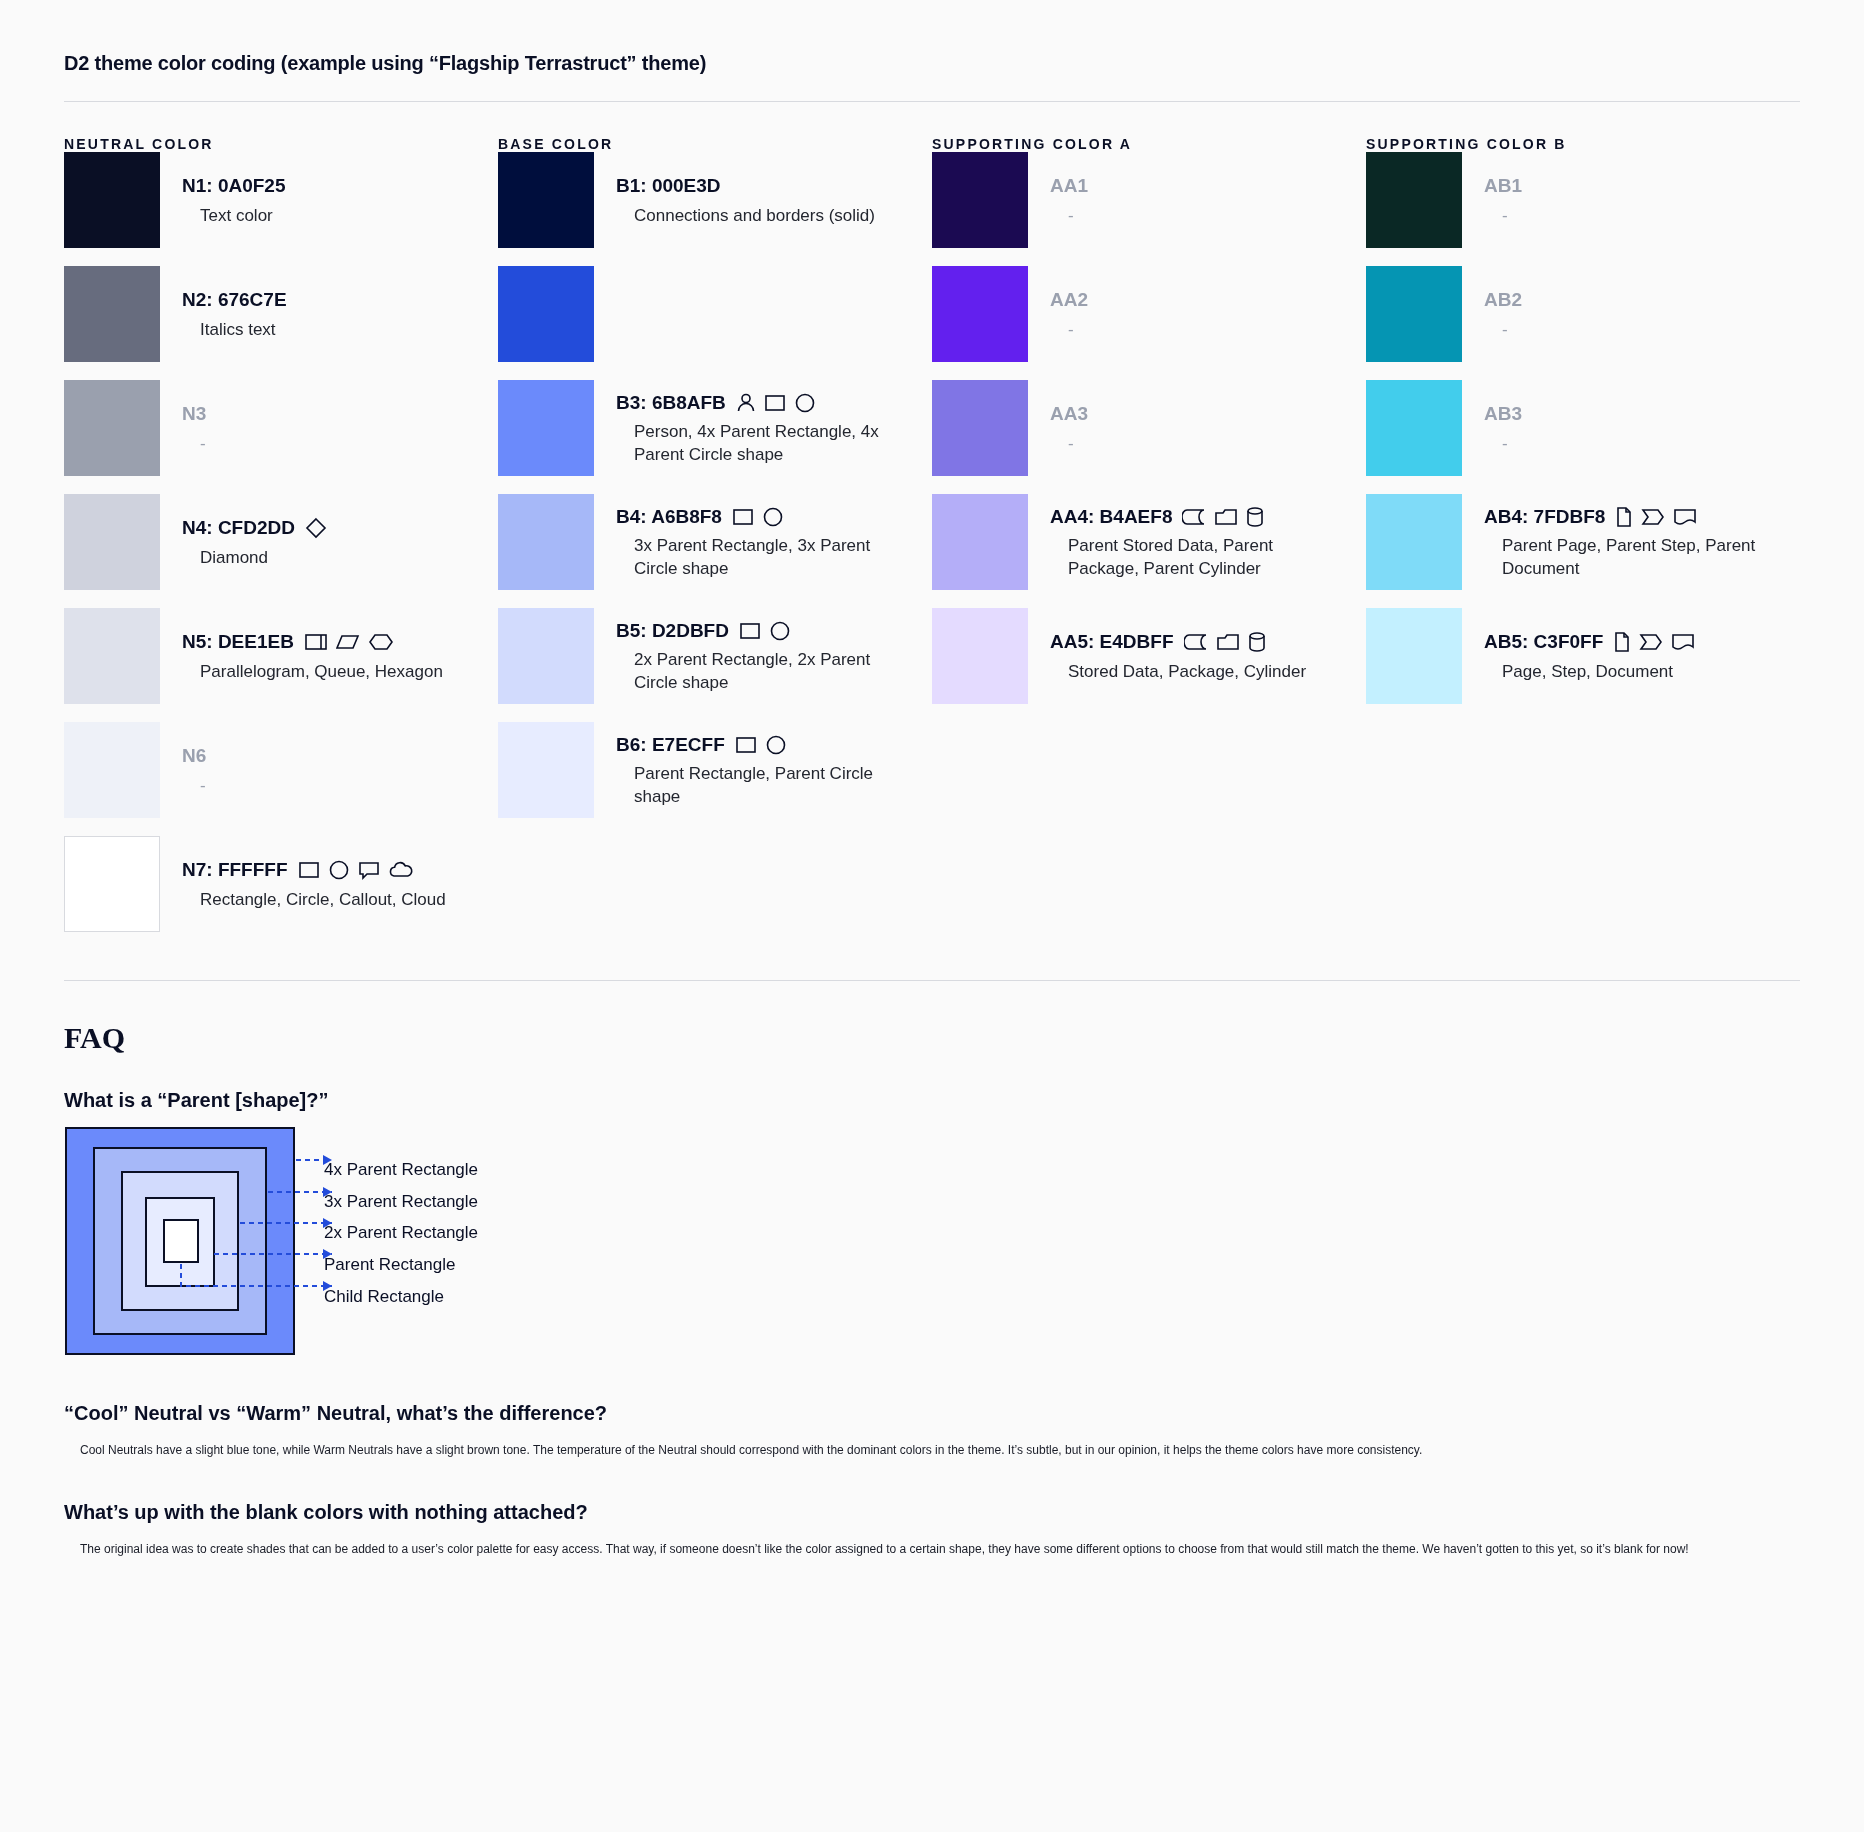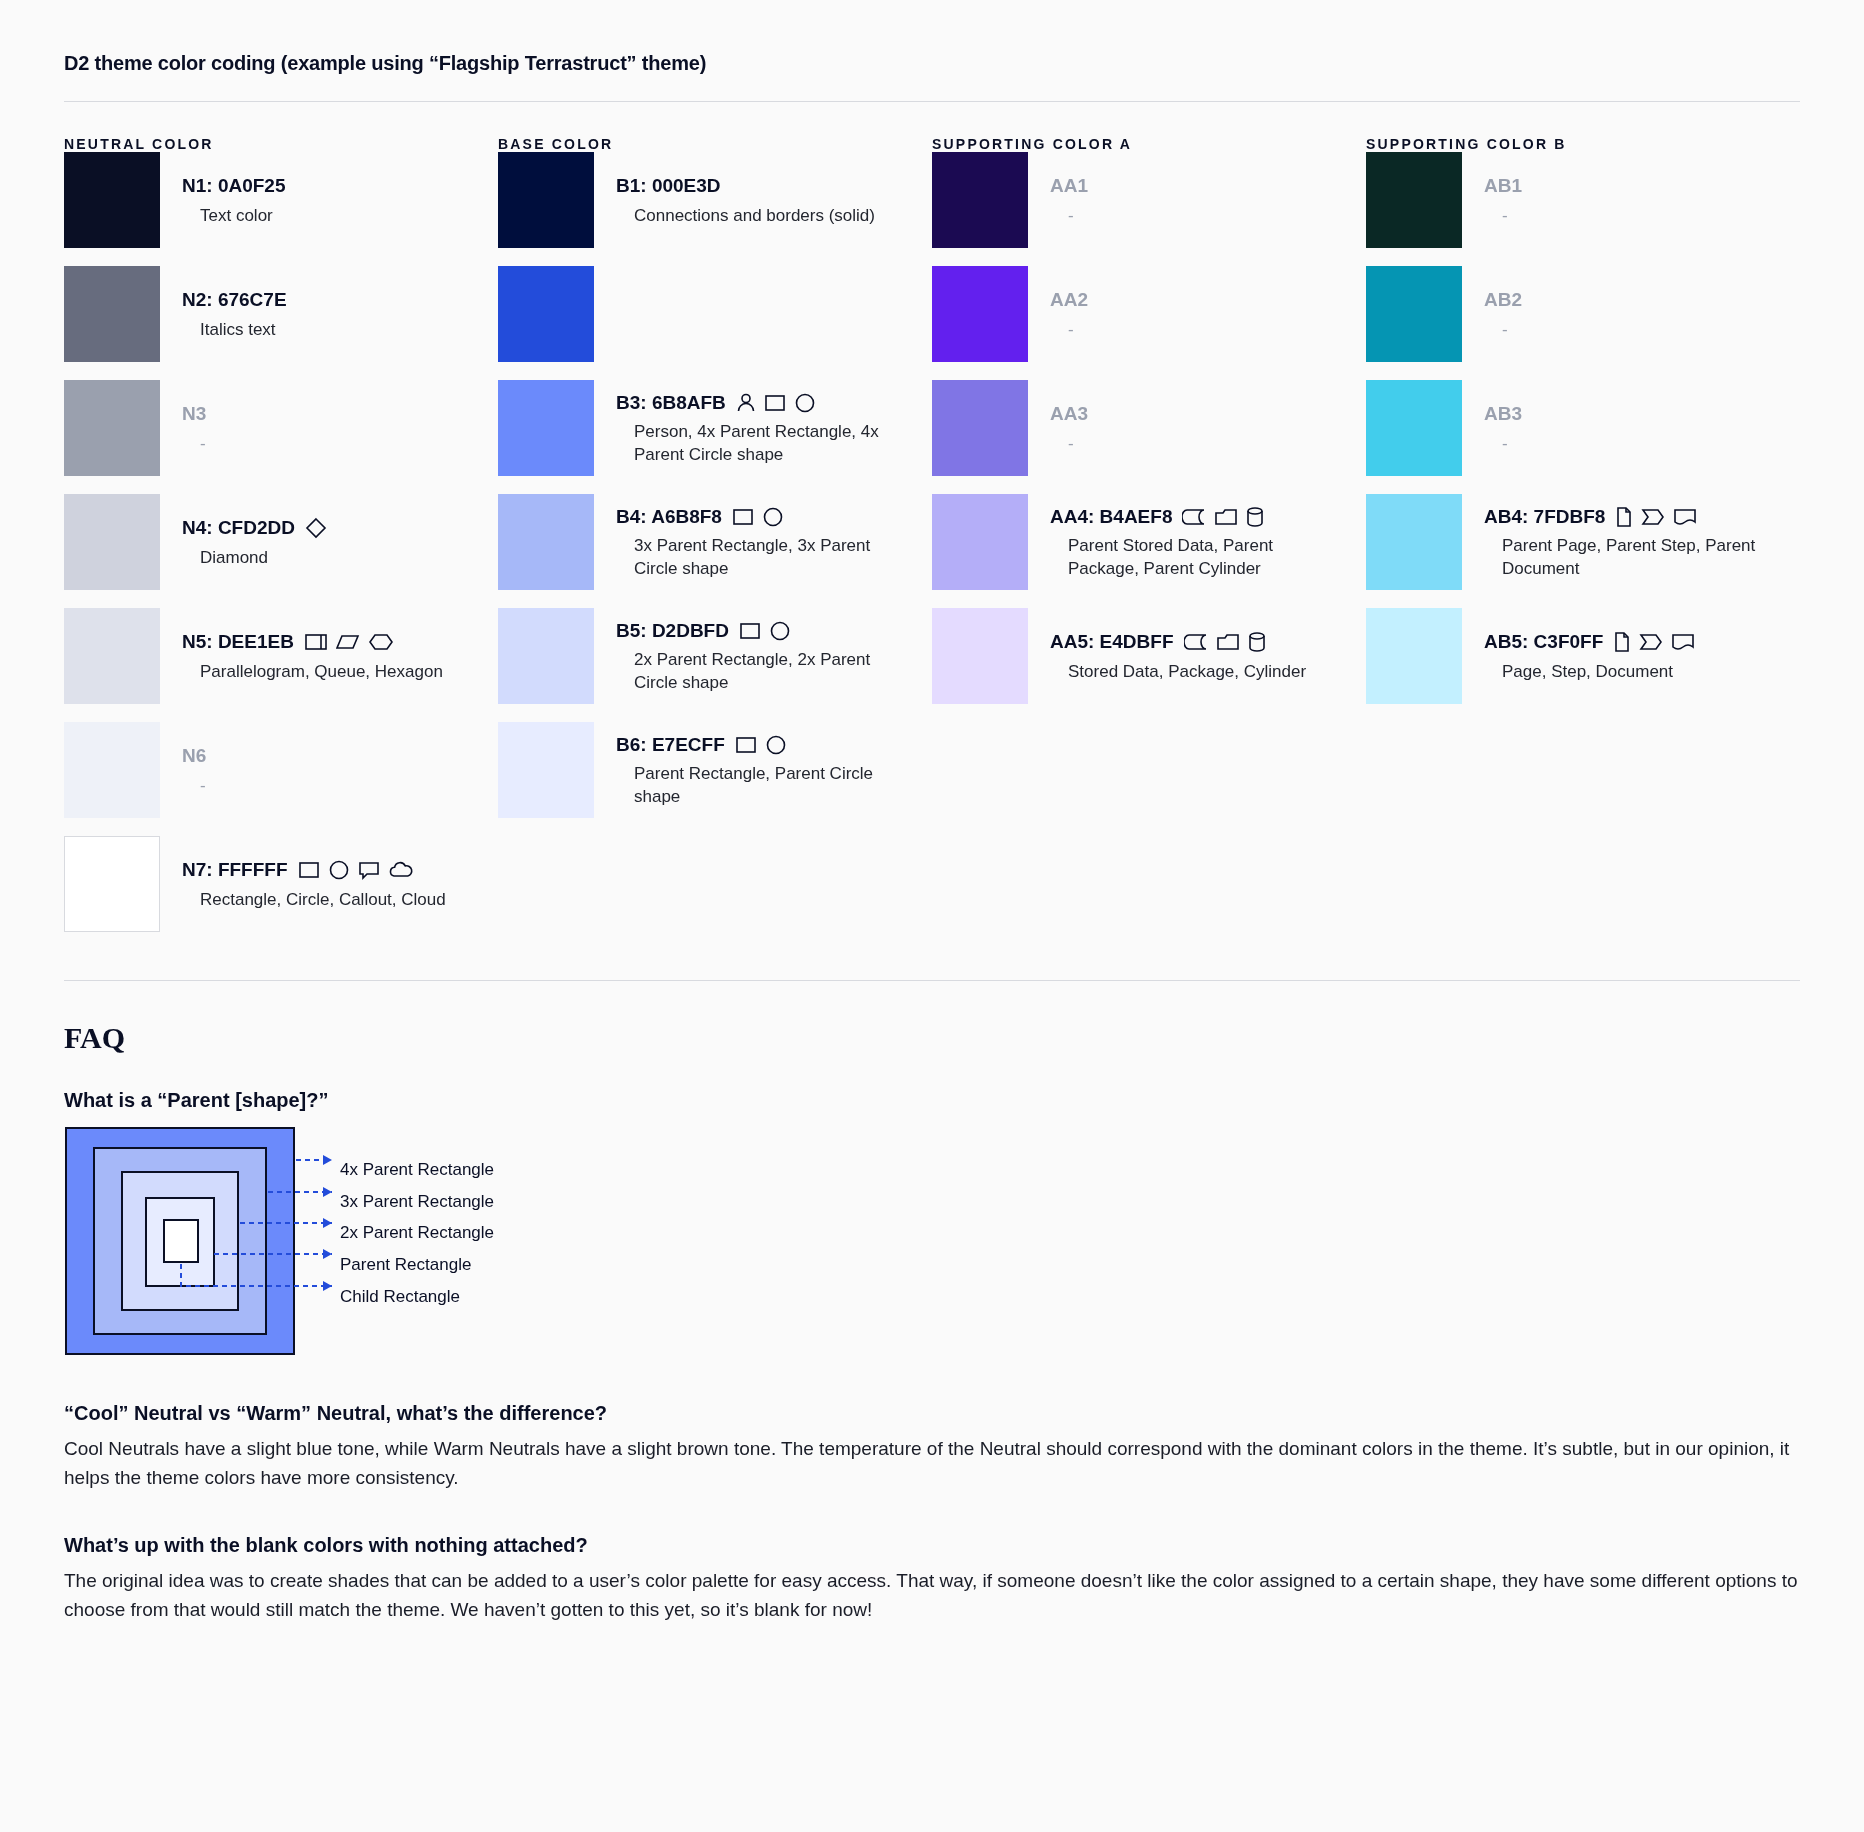--- a/index.html
+++ b/index.html
@@ -80,23 +80,23 @@
     margin: 40px 0 34px 0;
     font-family: Liberation Serif, serif;
   }
   h3.q {
     font-size: 20px;
     font-weight: bold;
     margin: 0 0 10px 0;
   }
   h3.q.spaced { margin-top: 42px; }
   p.a {
-    font-size: 19px;
+    font-size: 12px;
     line-height: 1.5;
-    margin: 0;
+    margin: 16px;
     max-width: 1740px;
     color: #1a1d28;
   }
 
   .nest-wrap { display: flex; align-items: flex-start; margin: 14px 0 10px 0; }
   .nest-diagram { position: relative; }
   .legend {
     margin-left: 0;
     padding-top: 26px;
     font-size: 17px;
@@ -525,21 +525,21 @@
 
         <path d="M176 97 H268" stroke="#234CDA" stroke-width="2" stroke-dasharray="5 4" fill="none"></path>
         <path d="M268 97 l-9 -5 v10 z" fill="#234CDA"></path>
 
         <path d="M150 128 H268" stroke="#234CDA" stroke-width="2" stroke-dasharray="5 4" fill="none"></path>
         <path d="M268 128 l-9 -5 v10 z" fill="#234CDA"></path>
 
         <path d="M117 138 V160 H268" stroke="#234CDA" stroke-width="2" stroke-dasharray="5 4" fill="none"></path>
         <path d="M268 160 l-9 -5 v10 z" fill="#234CDA"></path>
       </svg>
-      <div class="legend" style="position:absolute; left:276px; top:0;">
+      <div class="legend" style="position:absolute; left:260px; top:0;">
         <div class="legend-item" style="height:34px;">
             <span>4x Parent Rectangle</span>
           </div>
         <div class="legend-item" style="height:31px;">
             <span>3x Parent Rectangle</span>
           </div>
         <div class="legend-item" style="height:31px;">
             <span>2x Parent Rectangle</span>
           </div>
         <div class="legend-item" style="height:32px;">

